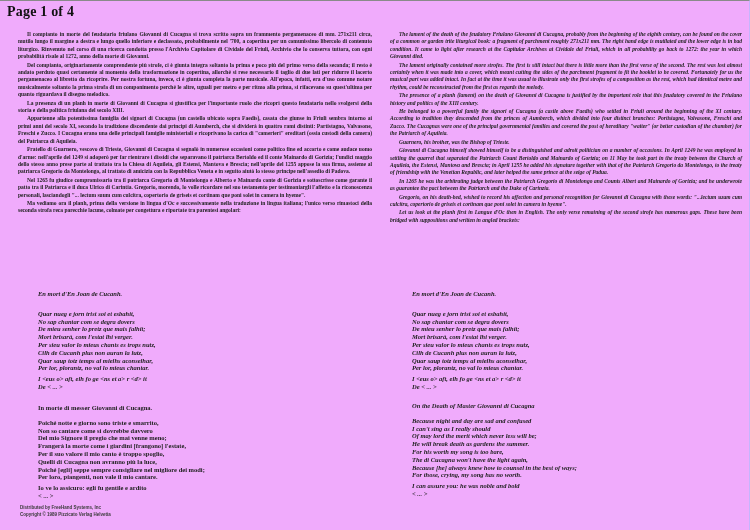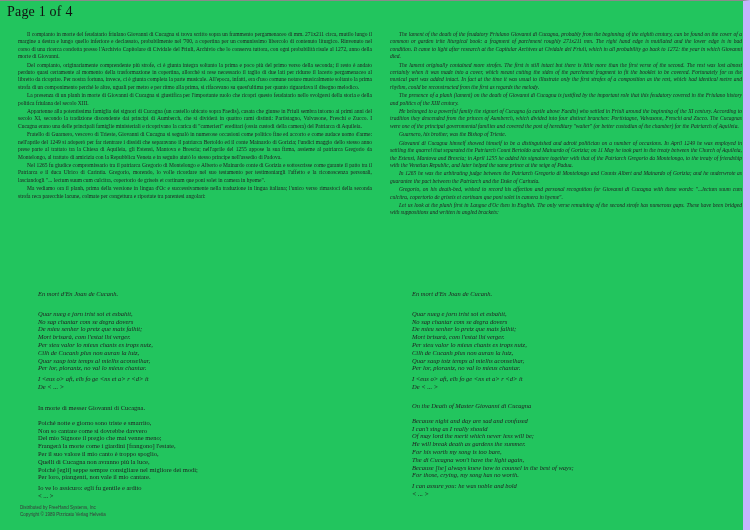--- a/index.html
+++ b/index.html
@@ -4,22 +4,23 @@
 <style>
   html,body { margin:0; padding:0; }
   body {
     width:750px; height:530px; position:relative;
     background:#ffffff; color:#1c1c1c;
     font-family:"Liberation Serif", serif;
     overflow:hidden;
   }
   .page-surface {
     position:absolute; inset:0; box-sizing:border-box;
-    border-top:1px solid #8a8a8a; border-right:7px solid #c4b5fd;
-    background:#22c55e;
+    border-top:1px solid #8a8a8a; border-right:1px solid #c4b5fd;
+    background:#f0abfc;
+    font-weight:bold;
   }
   .page-header {
     position:absolute; left:7px; top:3px;
     font-size:14px; letter-spacing:0.2px; color:#111;
   }
   .col {
     position:absolute; top:30px;
     font-size:5.5px; line-height:7.4px;
     text-align:justify; color:#222;
   }

